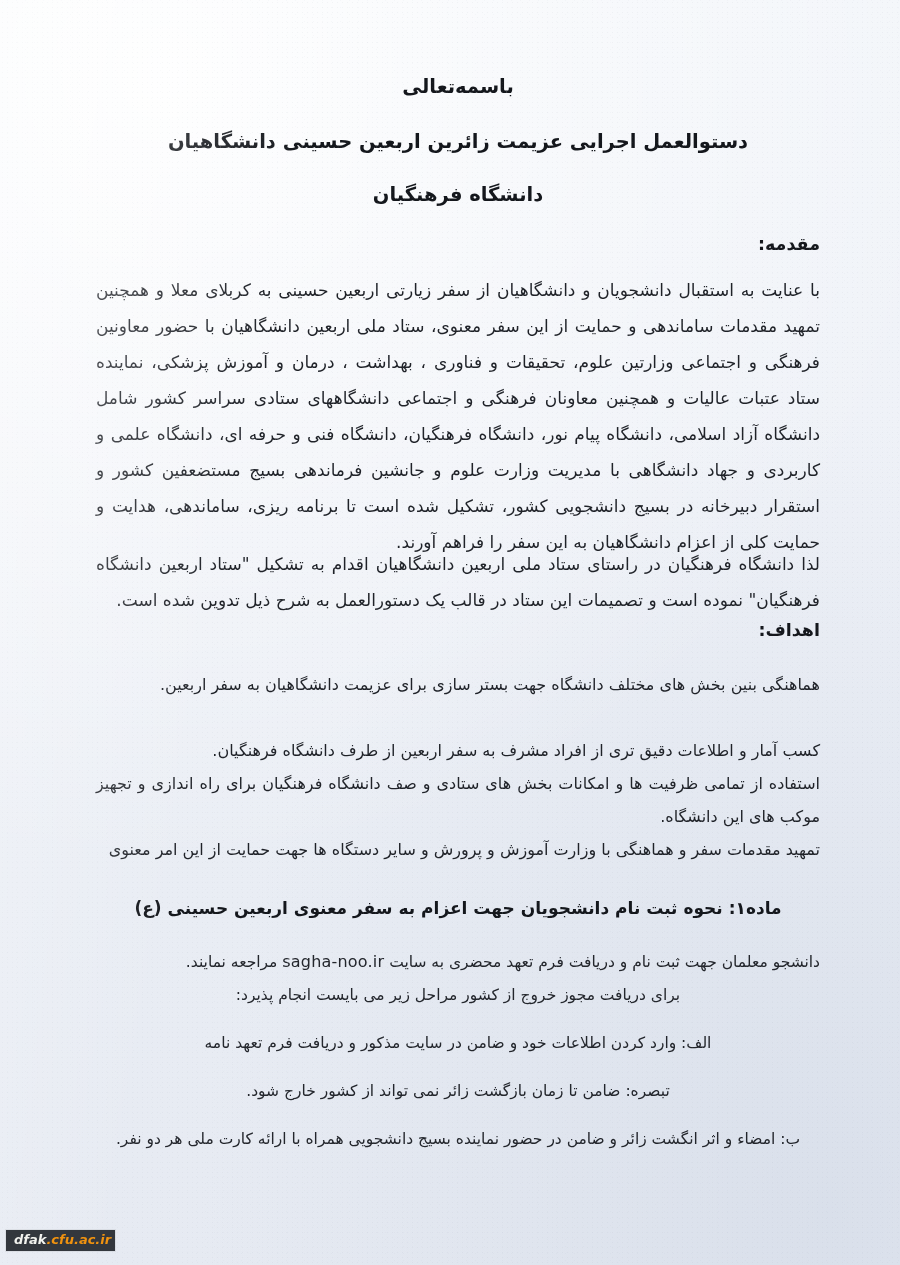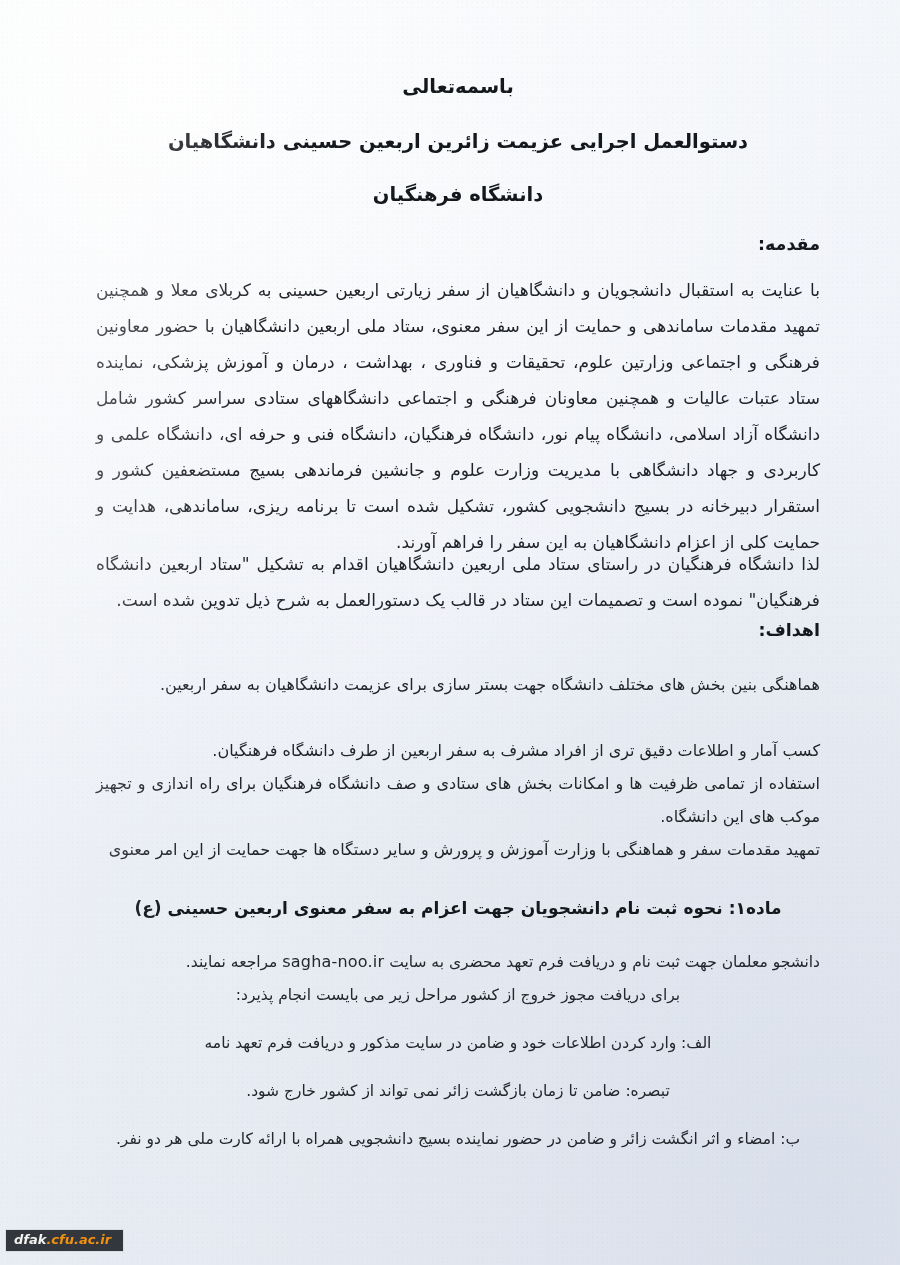--- a/index.html
+++ b/index.html
@@ -97,21 +97,21 @@
     font-size: 16px;
     letter-spacing: .2px;
   }
 
   
   #watermark {
     position: absolute;
     left: 6px;
     bottom: 14px;
     background: #33373d;
-    padding: 3px 12px 4px 8px;
+    padding: 3px 4px 4px 8px;
     direction: ltr;
     font-family: "DejaVu Sans", "Liberation Sans", sans-serif;
     font-size: 13px;
     font-weight: 700;
     font-style: italic;
     line-height: 1.1;
     white-space: nowrap;
     box-shadow: 0 0 0 1px rgba(0,0,0,.06);
   }
   #watermark .wm-a { color: #f2f2ee; }

